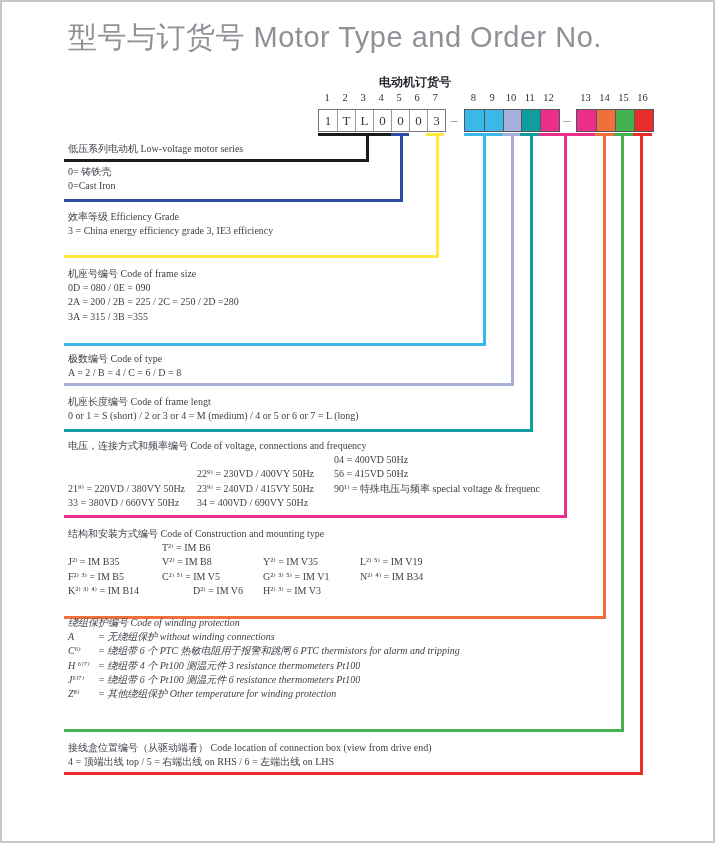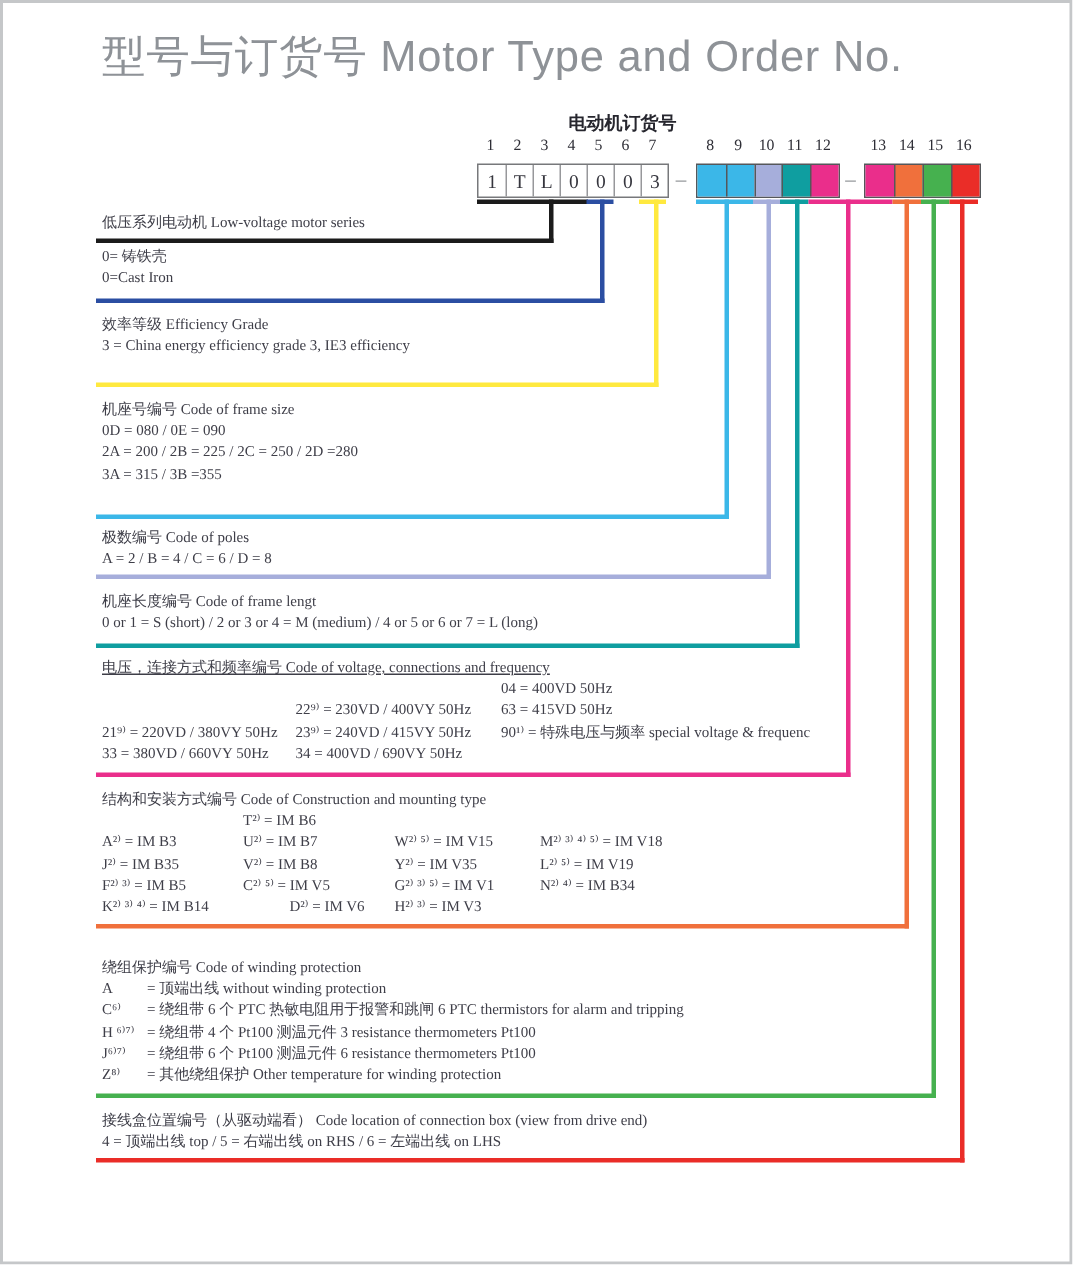--- a/index.html
+++ b/index.html
@@ -144,80 +144,74 @@
         <div class="sec-line">效率等级 Efficiency Grade</div>
         <div class="sec-line">3 = China energy efficiency grade 3, IE3 efficiency</div>
       </div>
       <div class="sec" style="top: 265px;">
         <div class="sec-line">机座号编号  Code of frame size</div>
         <div class="sec-line">0D = 080 / 0E = 090</div>
         <div class="sec-line">2A = 200 / 2B = 225 / 2C = 250 / 2D =280</div>
         <div class="sec-line">3A = 315 / 3B =355</div>
       </div>
       <div class="sec" style="top: 350px;">
-        <div class="sec-line">极数编号  Code of poles</div>
+        <div class="sec-line">极数编号  Code of type</div>
         <div class="sec-line">A = 2 / B = 4 / C = 6 / D = 8</div>
       </div>
       <div class="sec" style="top: 393px;">
         <div class="sec-line">机座长度编号  Code of frame lengt</div>
         <div class="sec-line">0 or 1 = S (short) / 2 or 3 or 4 = M (medium) / 4 or 5 or 6 or 7 = L (long)</div>
       </div>
-      <div class="sec" style="top: 437px; text-decoration: underline;">
+      <div class="sec" style="top: 437px;">
         <div class="sec-line">电压，连接方式和频率编号  Code of voltage, connections and frequency</div>
         <div class="grow">
           <span style="left: 266px;">04 = 400VD 50Hz</span>
         </div>
         <div class="grow">
           <span style="left: 129px;">22⁹⁾ = 230VD / 400VY 50Hz</span>
-          <span style="left: 266px;">63 = 415VD 50Hz</span>
+          <span style="left: 266px;">56 = 415VD 50Hz</span>
         </div>
         <div class="grow">
           <span style="left: 0px;">21⁹⁾ = 220VD / 380VY 50Hz</span>
           <span style="left: 129px;">23⁹⁾ = 240VD / 415VY 50Hz</span>
           <span style="left: 266px;">90¹⁾ = 特殊电压与频率 special voltage &amp; frequenc</span>
         </div>
         <div class="grow">
           <span style="left: 0px;">33 = 380VD / 660VY 50Hz</span>
           <span style="left: 129px;">34 = 400VD / 690VY 50Hz</span>
         </div>
       </div>
       <div class="sec" style="top: 525px;">
         <div class="sec-line">结构和安装方式编号  Code of Construction and mounting type</div>
         <div class="grow">
           <span style="left: 94px;">T²⁾ = IM B6</span>
-        </div>
-        <div class="grow">
-          <span style="left: 0px;">A²⁾ = IM B3</span>
-          <span style="left: 94px;">U²⁾ = IM B7</span>
-          <span style="left: 195px;">W²⁾ ⁵⁾ = IM V15</span>
-          <span style="left: 292px;">M²⁾ ³⁾ ⁴⁾ ⁵⁾ = IM V18</span>
         </div>
         <div class="grow">
           <span style="left: 0px;">J²⁾ = IM B35</span>
           <span style="left: 94px;">V²⁾ = IM B8</span>
           <span style="left: 195px;">Y²⁾ = IM V35</span>
           <span style="left: 292px;">L²⁾ ⁵⁾ = IM V19</span>
         </div>
         <div class="grow">
           <span style="left: 0px;">F²⁾ ³⁾ = IM B5</span>
           <span style="left: 94px;">C²⁾ ⁵⁾ = IM V5</span>
           <span style="left: 195px;">G²⁾ ³⁾ ⁵⁾ = IM V1</span>
           <span style="left: 292px;">N²⁾ ⁴⁾ = IM B34</span>
         </div>
         <div class="grow">
           <span style="left: 0px;">K²⁾ ³⁾ ⁴⁾ = IM B14</span>
           <span style="left: 94px; margin-left: 31px;">D²⁾ = IM V6</span>
           <span style="left: 195px;">H²⁾ ³⁾ = IM V3</span>
         </div>
       </div>
-      <div class="sec" style="top: 637px;">
+      <div class="sec" style="top: 614px; font-style: italic;">
         <div class="sec-line">绕组保护编号  Code of winding protection</div>
         <div class="grow">
           <span style="left: 0px;">A</span>
-          <span style="left: 30px;">= 顶端出线 without winding protection</span>
+          <span style="left: 30px;">= 无绕组保护 without winding connections</span>
         </div>
         <div class="grow">
           <span style="left: 0px;">C⁶⁾</span>
           <span style="left: 30px;">= 绕组带 6 个 PTC 热敏电阻用于报警和跳闸  6 PTC thermistors for alarm and tripping</span>
         </div>
         <div class="grow">
           <span style="left: 0px;">H ⁶⁾⁷⁾</span>
           <span style="left: 30px;">= 绕组带 4 个 Pt100 测温元件  3 resistance thermometers Pt100</span>
         </div>
         <div class="grow">

